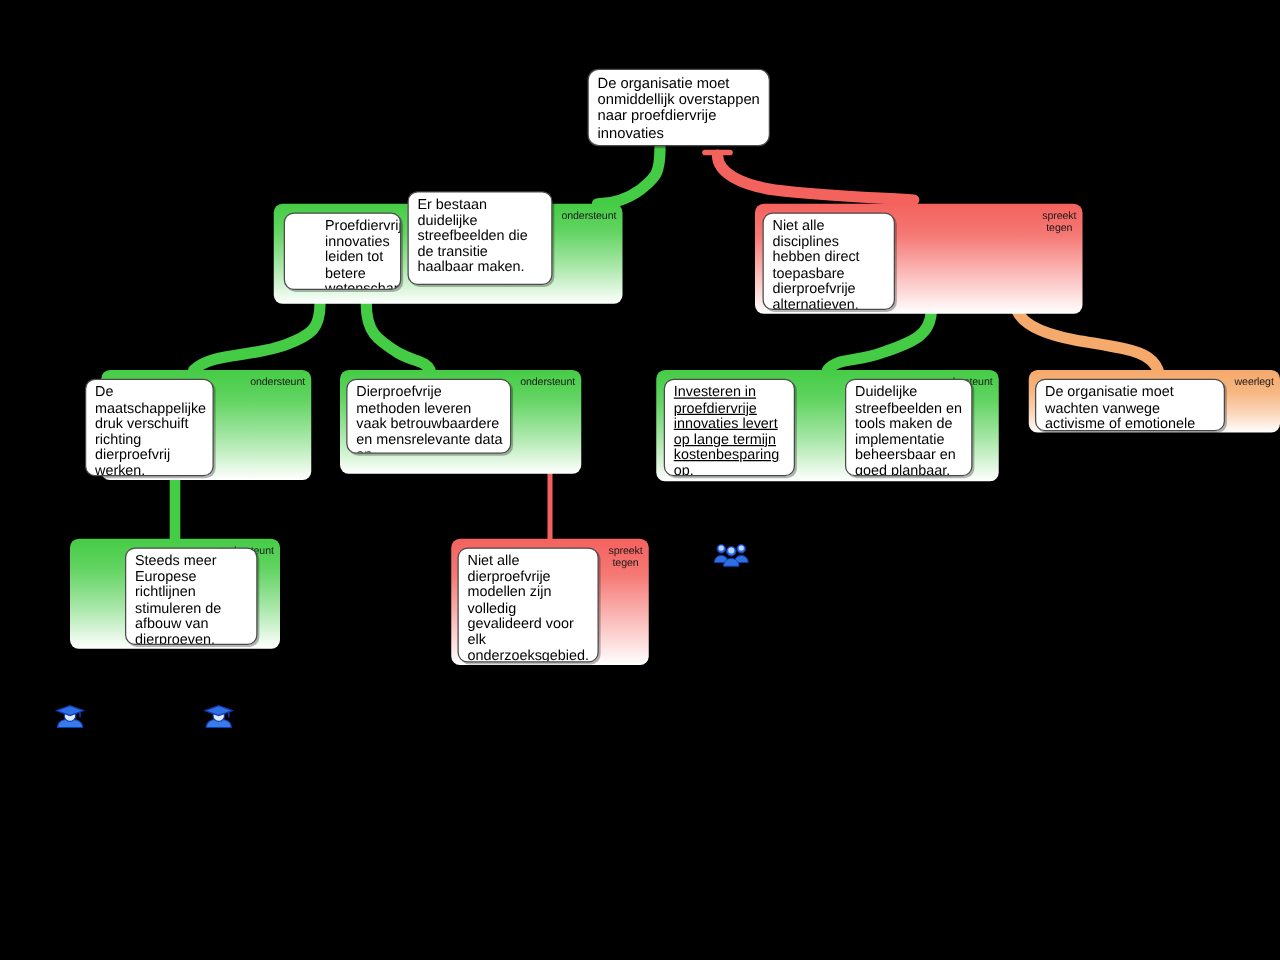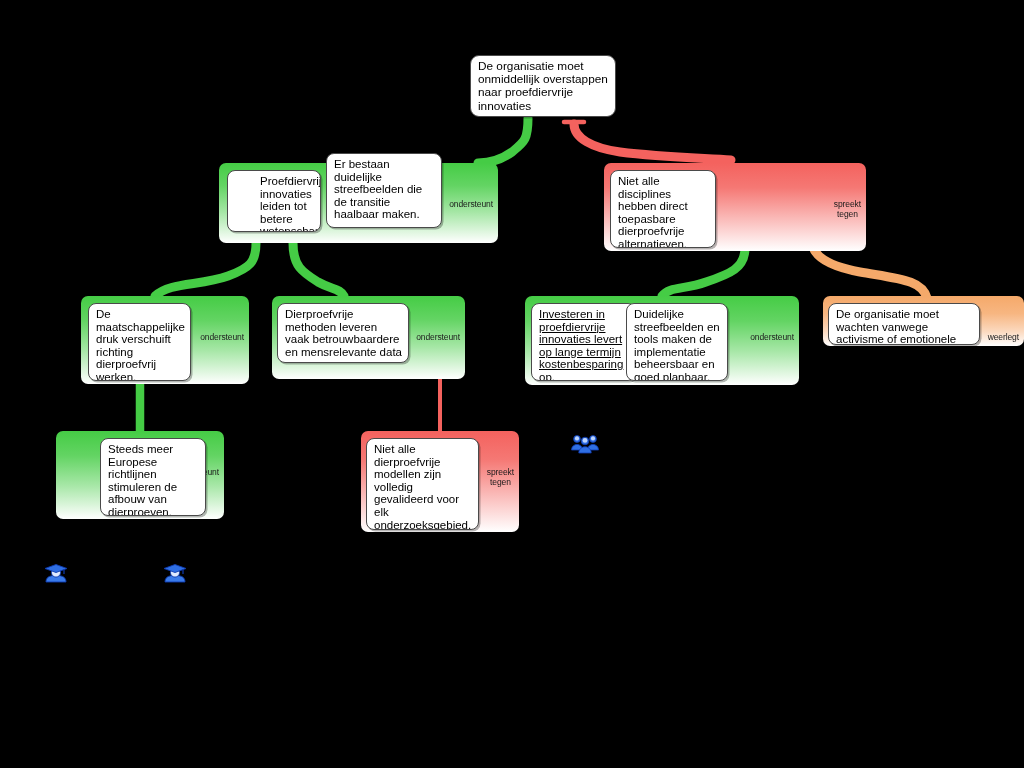--- a/index.html
+++ b/index.html
@@ -8,21 +8,21 @@
 
   svg#edges{position:absolute;left:0;top:0;width:1024px;height:768px;pointer-events:none;}
 
   
   .group{position:absolute;border-radius:7px;box-sizing:border-box;}
   .group.green{background:linear-gradient(to bottom,#45cc45 0%,#63d463 28%,#a7e7a7 62%,#ffffff 100%);}
   .group.red{background:linear-gradient(to bottom,#f4625e 0%,#f57874 28%,#fab8b6 62%,#ffffff 100%);}
   .group.orange{background:linear-gradient(to bottom,#f5a96a 0%,#f7b681 35%,#fbd8bd 70%,#ffffff 100%);}
 
   .grouplabel{position:absolute;right:5px;top:4px;font-size:8.5px;color:#1a1a1a;
-    line-height:10px;text-align:center;white-space:pre-line;letter-spacing:-0.1px;margin-top:32px;}
+    line-height:10px;text-align:center;white-space:pre-line;letter-spacing:-0.1px;}
 
   
   .card{position:absolute;background:#ffffff;border:1.2px solid #4a4a4a;border-radius:8px;
     box-sizing:border-box;padding:4px 6px 4px 7px;font-size:11.5px;line-height:12.6px;
     color:#000;box-shadow:1.5px 1.5px 0 rgba(0,0,0,0.28);overflow:hidden;}
   .card.root{border-radius:9px;font-size:11.8px;line-height:13.2px;}
 
   
   .icon{position:absolute;}
   .icon svg{display:block;}
@@ -64,32 +64,32 @@
 
   <div class="group red" style="left:604px;top:163px;width:262px;height:88px;">
     <span class="grouplabel">spreekt
 tegen</span>
   </div>
   <div class="card" style="left:610px;top:170px;width:106px;height:78px;">Niet alle disciplines hebben direct toepasbare dierproefvrije alternatieven.</div>
 
   <div class="group green" style="left:81px;top:296px;width:168px;height:88px;">
     <span class="grouplabel">ondersteunt</span>
   </div>
-  <div class="card" style="left:88px;top:303px;width:103px;height:78px;">De maatschappelijke druk verschuift richting dierproefvrij werken.</div>
+  <div class="card" style="left:68px;top:303px;width:103px;height:78px;">De maatschappelijke druk verschuift richting dierproefvrij werken.</div>
 
   <div class="group green" style="left:272px;top:296px;width:193px;height:83px;">
     <span class="grouplabel">ondersteunt</span>
   </div>
   <div class="card" style="left:277px;top:303px;width:132px;height:60px;">Dierproefvrije methoden leveren vaak betrouwbaardere en mensrelevante data op.</div>
 
   <div class="group green" style="left:525px;top:296px;width:274px;height:89px;">
     <span class="grouplabel">ondersteunt</span>
   </div>
   <div class="card" style="left:531px;top:303px;width:105px;height:78px;text-decoration:underline;">Investeren in proefdiervrije innovaties levert op lange termijn kostenbesparing op.</div>
-  <div class="card" style="left:626px;top:303px;width:102px;height:78px;">Duidelijke streefbeelden en tools maken de implementatie beheersbaar en goed planbaar.</div>
+  <div class="card" style="left:676px;top:303px;width:102px;height:78px;">Duidelijke streefbeelden en tools maken de implementatie beheersbaar en goed planbaar.</div>
 
   <div class="group orange" style="left:823px;top:296px;width:201px;height:50px;">
     <span class="grouplabel">weerlegt</span>
   </div>
   <div class="card" style="left:828px;top:303px;width:152px;height:42px;">De organisatie moet wachten vanwege activisme of emotionele druk.</div>
 
   <div class="group green" style="left:56px;top:431px;width:168px;height:88px;">
     <span class="grouplabel">ondersteunt</span>
   </div>
   <div class="card" style="left:61px;top:438px;width:106px;height:78px;margin-left:39px;">Steeds meer Europese richtlijnen stimuleren de afbouw van dierproeven.</div>

